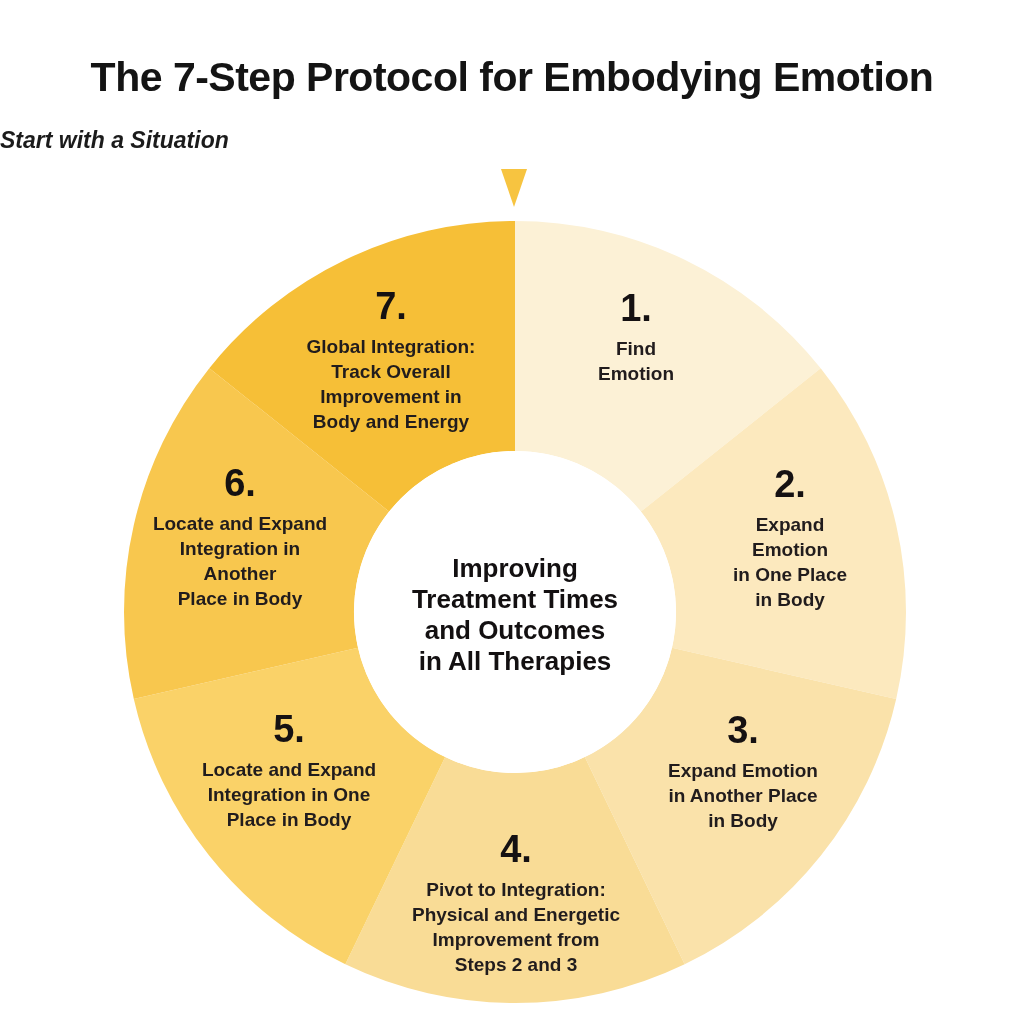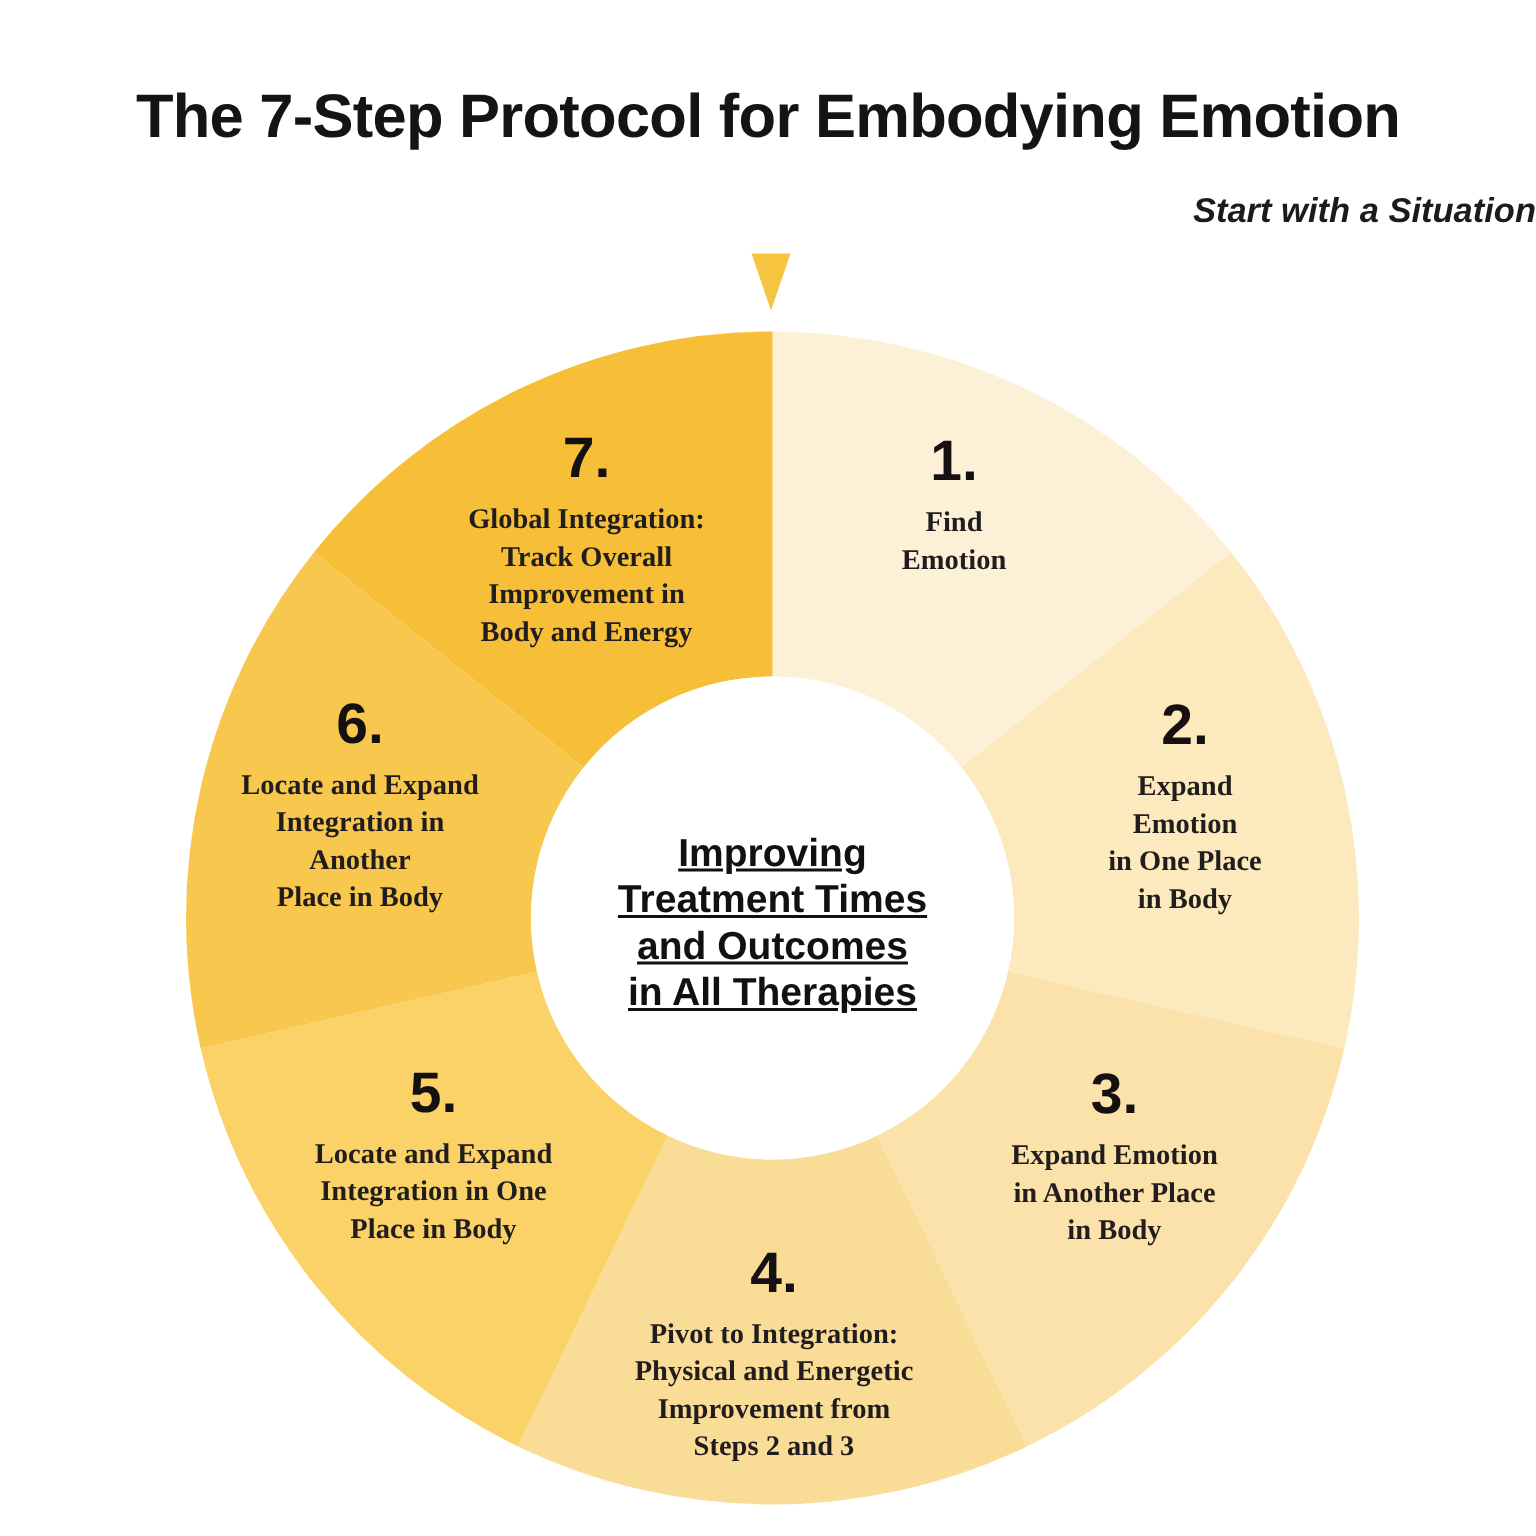--- a/index.html
+++ b/index.html
@@ -21,21 +21,21 @@
     font-size: 41px;
     font-weight: 800;
     letter-spacing: -0.5px;
     color: #141414;
     margin: 0;
   }
   .subtitle {
     position: absolute;
     top: 103px; left: 0;
     width: 1024px;
-    text-align: right;
+    text-align: left;
     font-size: 23px;
     font-style: italic;
     font-weight: 700;
     color: #1b1b1b;
   }
   .start-arrow {
     position: absolute;
     top: 145px; left: 501px;
     width: 0; height: 0;
     border-left: 13px solid transparent;
@@ -61,35 +61,33 @@
     font-weight: 800;
     line-height: 1.15;
     color: #151112;
     margin-bottom: 5px;
   }
   .seg-text {
     font-size: 19px;
     font-weight: 700;
     line-height: 25px;
     white-space: pre-line;
-    font-family: Liberation Serif, serif;
   }
 
   .center-text {
     position: absolute;
     left: 392px; top: 333px;
     transform: translateX(-50%);
     text-align: center;
     font-size: 26px;
     font-weight: 800;
     line-height: 31px;
     color: #131011;
     white-space: pre-line;
     width: 330px;
-    text-decoration: underline;
   }
   .copyright {
     position: absolute;
     left: 392px; top: 480px;
     transform: translateX(-50%);
     text-align: center;
     font-size: 13px;
     font-weight: 400;
     color: #b9b5b2;
     width: 300px;

